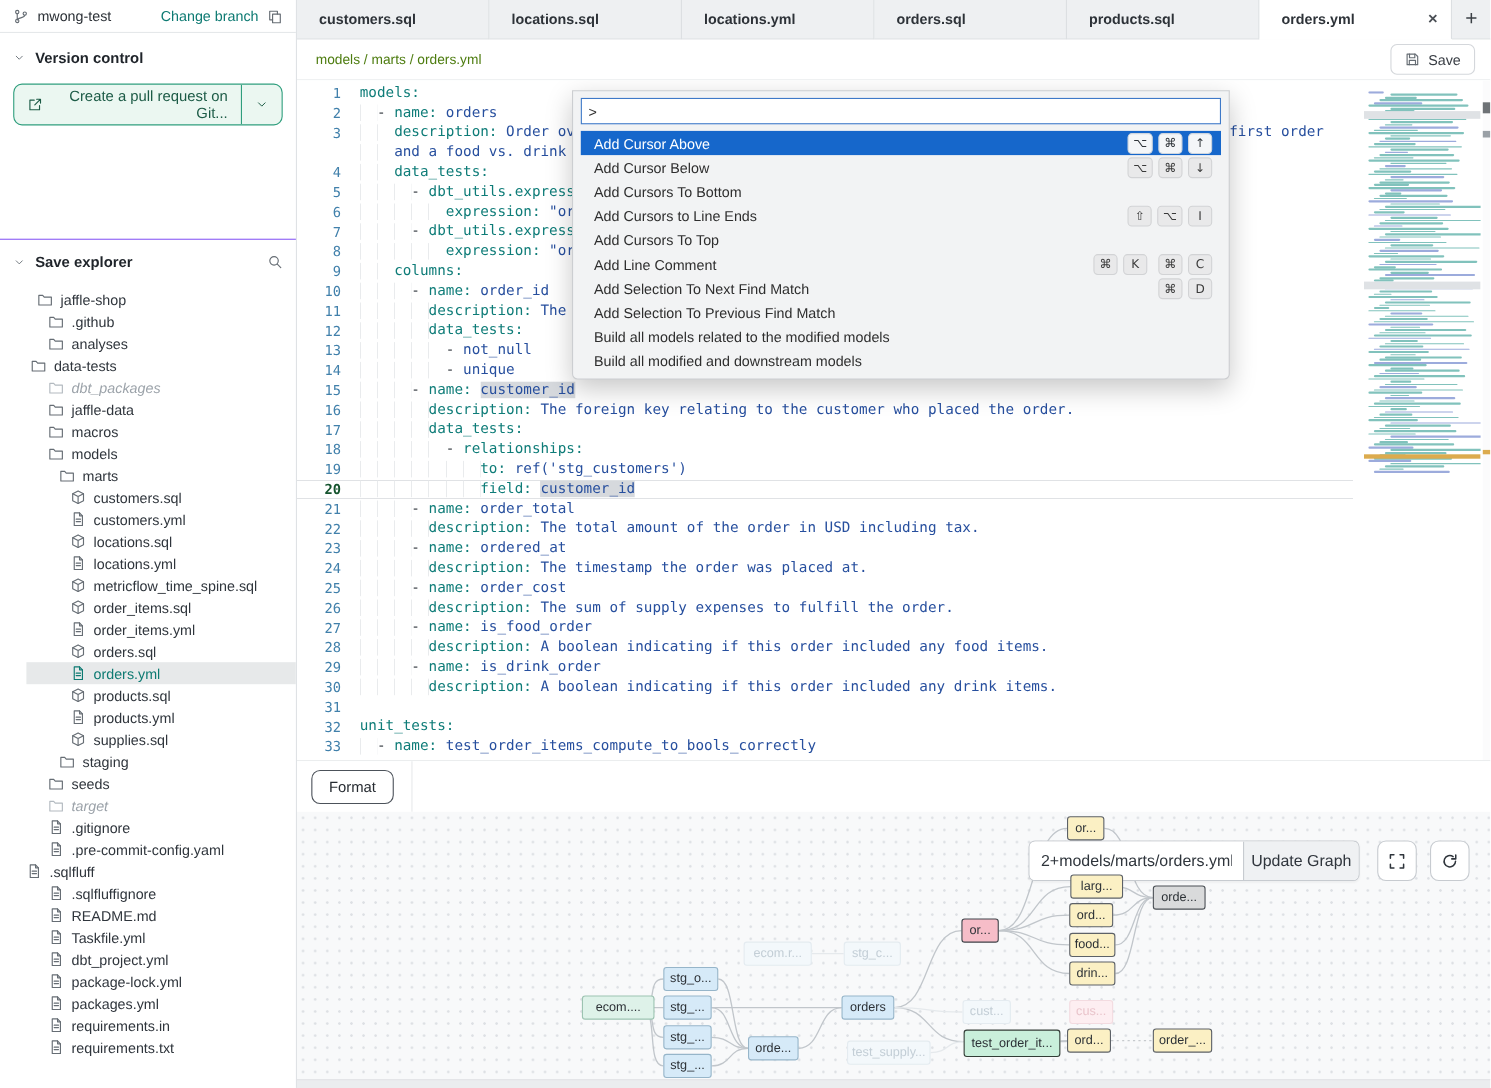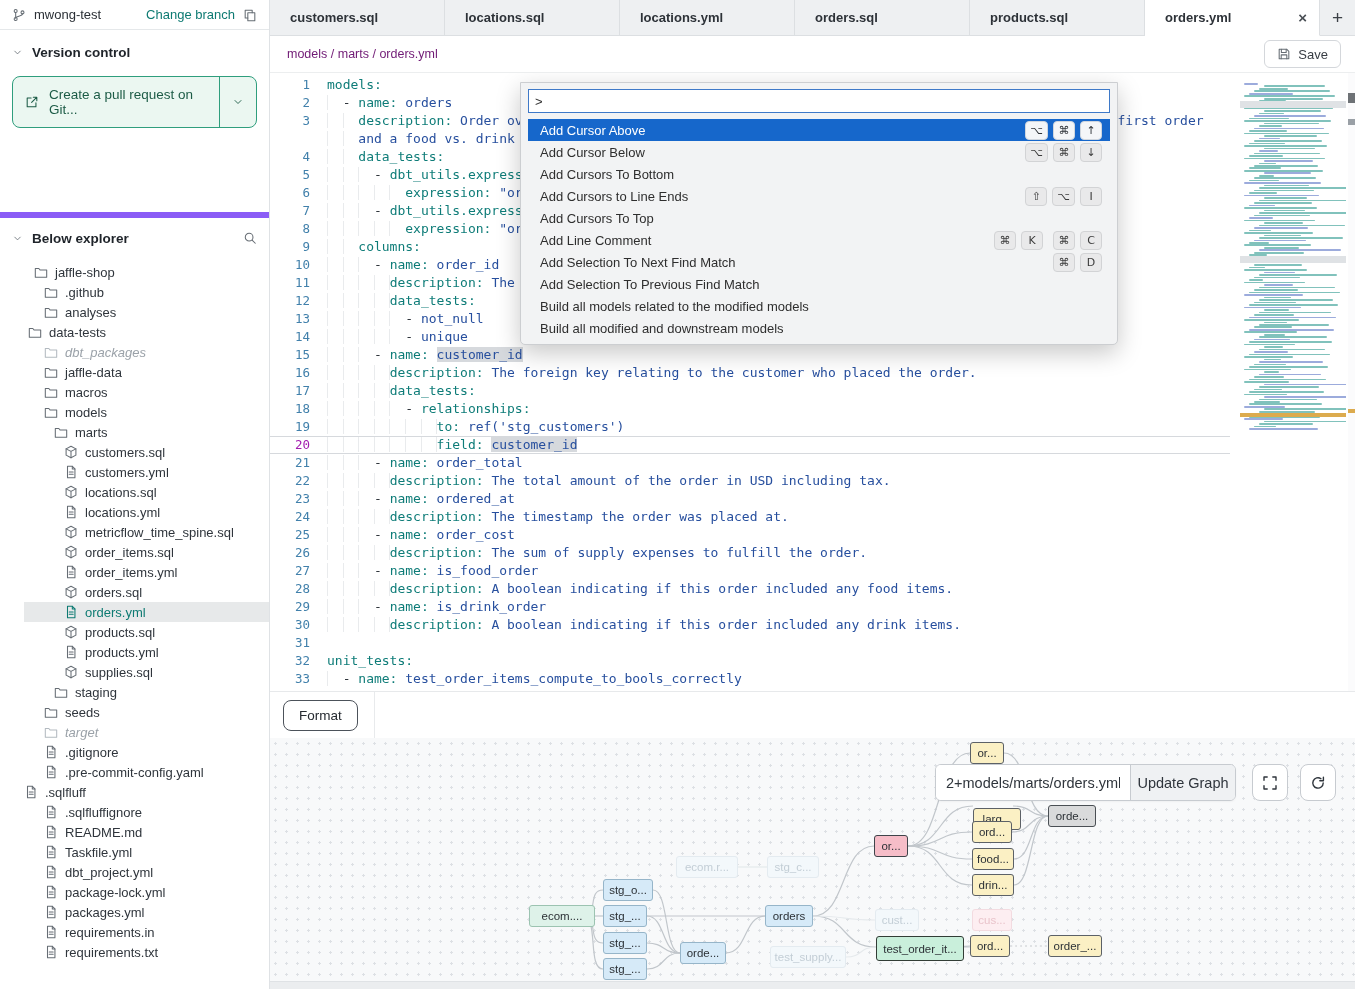--- a/index.html
+++ b/index.html
@@ -5,24 +5,24 @@
   html,body{margin:0;padding:0;}
   body{width:1355px;height:989px;overflow:hidden;background:#fff;
        font-family:"Liberation Sans",sans-serif;color:#2b3036;}
   .app{display:flex;width:1355px;height:989px;}
 
   
   .sidebar{width:270px;flex:none;border-right:1px solid #dfe2e5;box-sizing:border-box;background:#fff;display:flex;flex-direction:column;}
   .branch-row{height:29px;flex:none;display:flex;align-items:center;gap:8px;padding:0 12px;border-bottom:1px solid #e5e8ea;}
   .branch-name{font-size:13px;color:#2b3036;flex:1;}
   .link-teal{font-size:13px;color:#0d7a72;}
-  .section-vc{flex:none;height:188px;border-bottom:6px solid #8b5cf6;padding:8px 12px 0;box-sizing:border-box;}
+  .section-vc{flex:none;height:188px;border-bottom:1px solid #8b5cf6;padding:8px 12px 0;box-sizing:border-box;text-align:right;}
   .section-header{display:flex;align-items:center;gap:9px;font-weight:700;font-size:13.5px;color:#1f242a;height:28px;}
   .section-header .spacer{flex:1;}
-  .pr-button{margin-top:10px;display:flex;height:52px;border:1px solid #2f9e7d;border-radius:8px;background:#ebf7f1;color:#1c5b46;font-size:13.5px;overflow:hidden;box-sizing:border-box;}
+  .pr-button{margin-top:10px;display:flex;height:38px;border:1px solid #2f9e7d;border-radius:8px;background:#ebf7f1;color:#1c5b46;font-size:13.5px;overflow:hidden;box-sizing:border-box;}
   .pr-main{flex:1;display:flex;align-items:center;gap:10px;padding:0 12px;border-right:1px solid #2f9e7d;}
   .pr-caret{width:36px;display:flex;align-items:center;justify-content:center;}
   .section-fe{flex:1;padding:6px 0 0;overflow:hidden;}
   .section-fe .section-header{padding:0 12px;}
   .tree{margin-top:10px;font-size:13px;color:#2f353c;margin-left:24px;}
   .trow{height:20px;display:flex;align-items:center;gap:7px;cursor:default;}
   .trow.muted{color:#9ba2a9;font-style:italic;}
   .trow.muted .ic{stroke:#b3bac0;}
   .trow.selected{background:#e7e9ea;color:#0d7a72;}
   .trow.selected .ic{stroke:#0d7a72;}
@@ -34,31 +34,31 @@
 
   .tabbar{height:36px;flex:none;display:flex;background:#eef0f2;}
   .tab{width:175px;box-sizing:border-box;display:flex;align-items:center;padding:0 12px 0 20px;font-size:13px;font-weight:600;color:#2d3238;border-right:1px solid #dcdfe2;border-bottom:1px solid #dcdfe2;background:#eef0f2;}
   .tab.active{background:#fff;border-bottom-color:#fff;}
   .tab .lbl{overflow:hidden;white-space:nowrap;}
   .tab .close{margin-left:auto;color:#4a4f55;font-size:15px;line-height:1;}
   .tab-plus{width:35px;display:flex;align-items:center;justify-content:center;font-size:19px;color:#3c4147;border-bottom:1px solid #dcdfe2;}
   .tab-fill{flex:1;border-bottom:1px solid #dcdfe2;}
 
   .crumbbar{height:37px;flex:none;background:#fff;display:flex;align-items:center;padding:0 14px 0 17px;border-bottom:1px solid #eceeef;box-sizing:border-box;}
-  .crumb{font-size:12.5px;color:#701a75;}
+  .crumb{font-size:12.5px;color:#4d7c0f;}
   .save-btn{margin-left:auto;display:flex;align-items:center;gap:7px;border:1px solid #d4d7db;border-radius:6px;background:#fff;height:28px;padding:0 12px;font-size:13px;color:#383d44;}
 
   
   .editor{position:relative;height:618px;flex:none;background:#fff;overflow:hidden;}
   .code{position:absolute;top:3px;left:0;width:960px;font-family:"DejaVu Sans Mono",monospace;font-size:13px;line-height:18px;}
   .crow{height:18px;display:flex;white-space:pre;position:relative;}
   .crow .ln{width:40px;flex:none;text-align:right;color:#4180ab;font-size:12.5px;}
   .crow .txt{margin-left:17px;}
   .crow.current{box-shadow:inset 0 1px 0 #d6d9dd, inset 0 -1px 0 #d6d9dd;}
-  .crow.current .ln{color:#a21caf;font-weight:400;}
+  .crow.current .ln{color:#14532d;font-weight:700;}
   .s-k{color:#0e7c78;}
   .s-v{color:#274f9e;}
   .s-d{color:#30363d;}
   .s-h{color:#274f9e;background:#d6d9dd;}
   .s-p.ind{background:repeating-linear-gradient(to right,#e9ebed 0 1px,transparent 1px 15.6px);}
 
   
   .minimap{position:absolute;top:10px;right:9px;width:106px;height:372px;overflow:hidden;}
   .mrow{height:1.6px;margin-bottom:0.9px;border-radius:1px;opacity:.75;}
   .mband{position:absolute;left:0;width:100%;}
@@ -189,21 +189,21 @@
             </svg>
         </div>
       </div>
     </div>
 
     <div class="section-fe">
       <div class="section-header">
         <svg class="ic" style="width:11px;height:11px">
             <use href="#sym-chev"></use>
           </svg>
-        <span>Below explorer</span>
+        <span>Save explorer</span>
         <span class="spacer"></span>
         <svg class="ic">
             <use href="#sym-search"></use>
           </svg>
       </div>
       <div class="tree" id="tree">
           <div class="trow" style="padding-left: 10px;">
             <svg class="ic">
               <use href="#sym-folder"></use>
             </svg>
@@ -775,21 +775,21 @@
           <div class="lnode n-model" style="left: 333px; top: 220px; width: 44px;">stg_...</div>
           <div class="lnode n-model faded" style="left: 406px; top: 118px; width: 62px;">ecom.r...</div>
           <div class="lnode n-model faded" style="left: 497px; top: 118px; width: 52px;">stg_c...</div>
           <div class="lnode n-model" style="left: 410px; top: 204px; width: 46px;">orde...</div>
           <div class="lnode n-model" style="left: 495px; top: 167px; width: 48px;">orders</div>
           <div class="lnode n-pink" style="left: 604px; top: 97px; width: 34px;">or...</div>
           <div class="lnode n-model faded" style="left: 605px; top: 171px; width: 44px;">cust...</div>
           <div class="lnode n-model faded" style="left: 500px; top: 208px; width: 76px;">test_supply...</div>
           <div class="lnode n-test" style="left: 606px; top: 198px; width: 88px;">test_order_it...</div>
           <div class="lnode n-yellow" style="left: 700px; top: 4px; width: 34px;">or...</div>
-          <div class="lnode n-yellow" style="left: 703px; top: 70px; width: 48px;">larg...</div>
+          <div class="lnode n-yellow" style="left: 703px; top: 57px; width: 48px;">larg...</div>
           <div class="lnode n-yellow" style="left: 702px; top: 83px; width: 40px;">ord...</div>
           <div class="lnode n-yellow" style="left: 702px; top: 110px; width: 42px;">food...</div>
           <div class="lnode n-yellow" style="left: 702px; top: 136px; width: 42px;">drin...</div>
           <div class="lnode n-gray" style="left: 778px; top: 67px; width: 48px;">orde...</div>
           <div class="lnode n-pink faded" style="left: 702px; top: 171px; width: 40px;">cus...</div>
           <div class="lnode n-yellow" style="left: 700px; top: 197px; width: 40px;">ord...</div>
           <div class="lnode n-yellow" style="left: 778px; top: 197px; width: 54px;">order_...</div>
         </div>
       <div class="hstrip"></div>
     </div>

